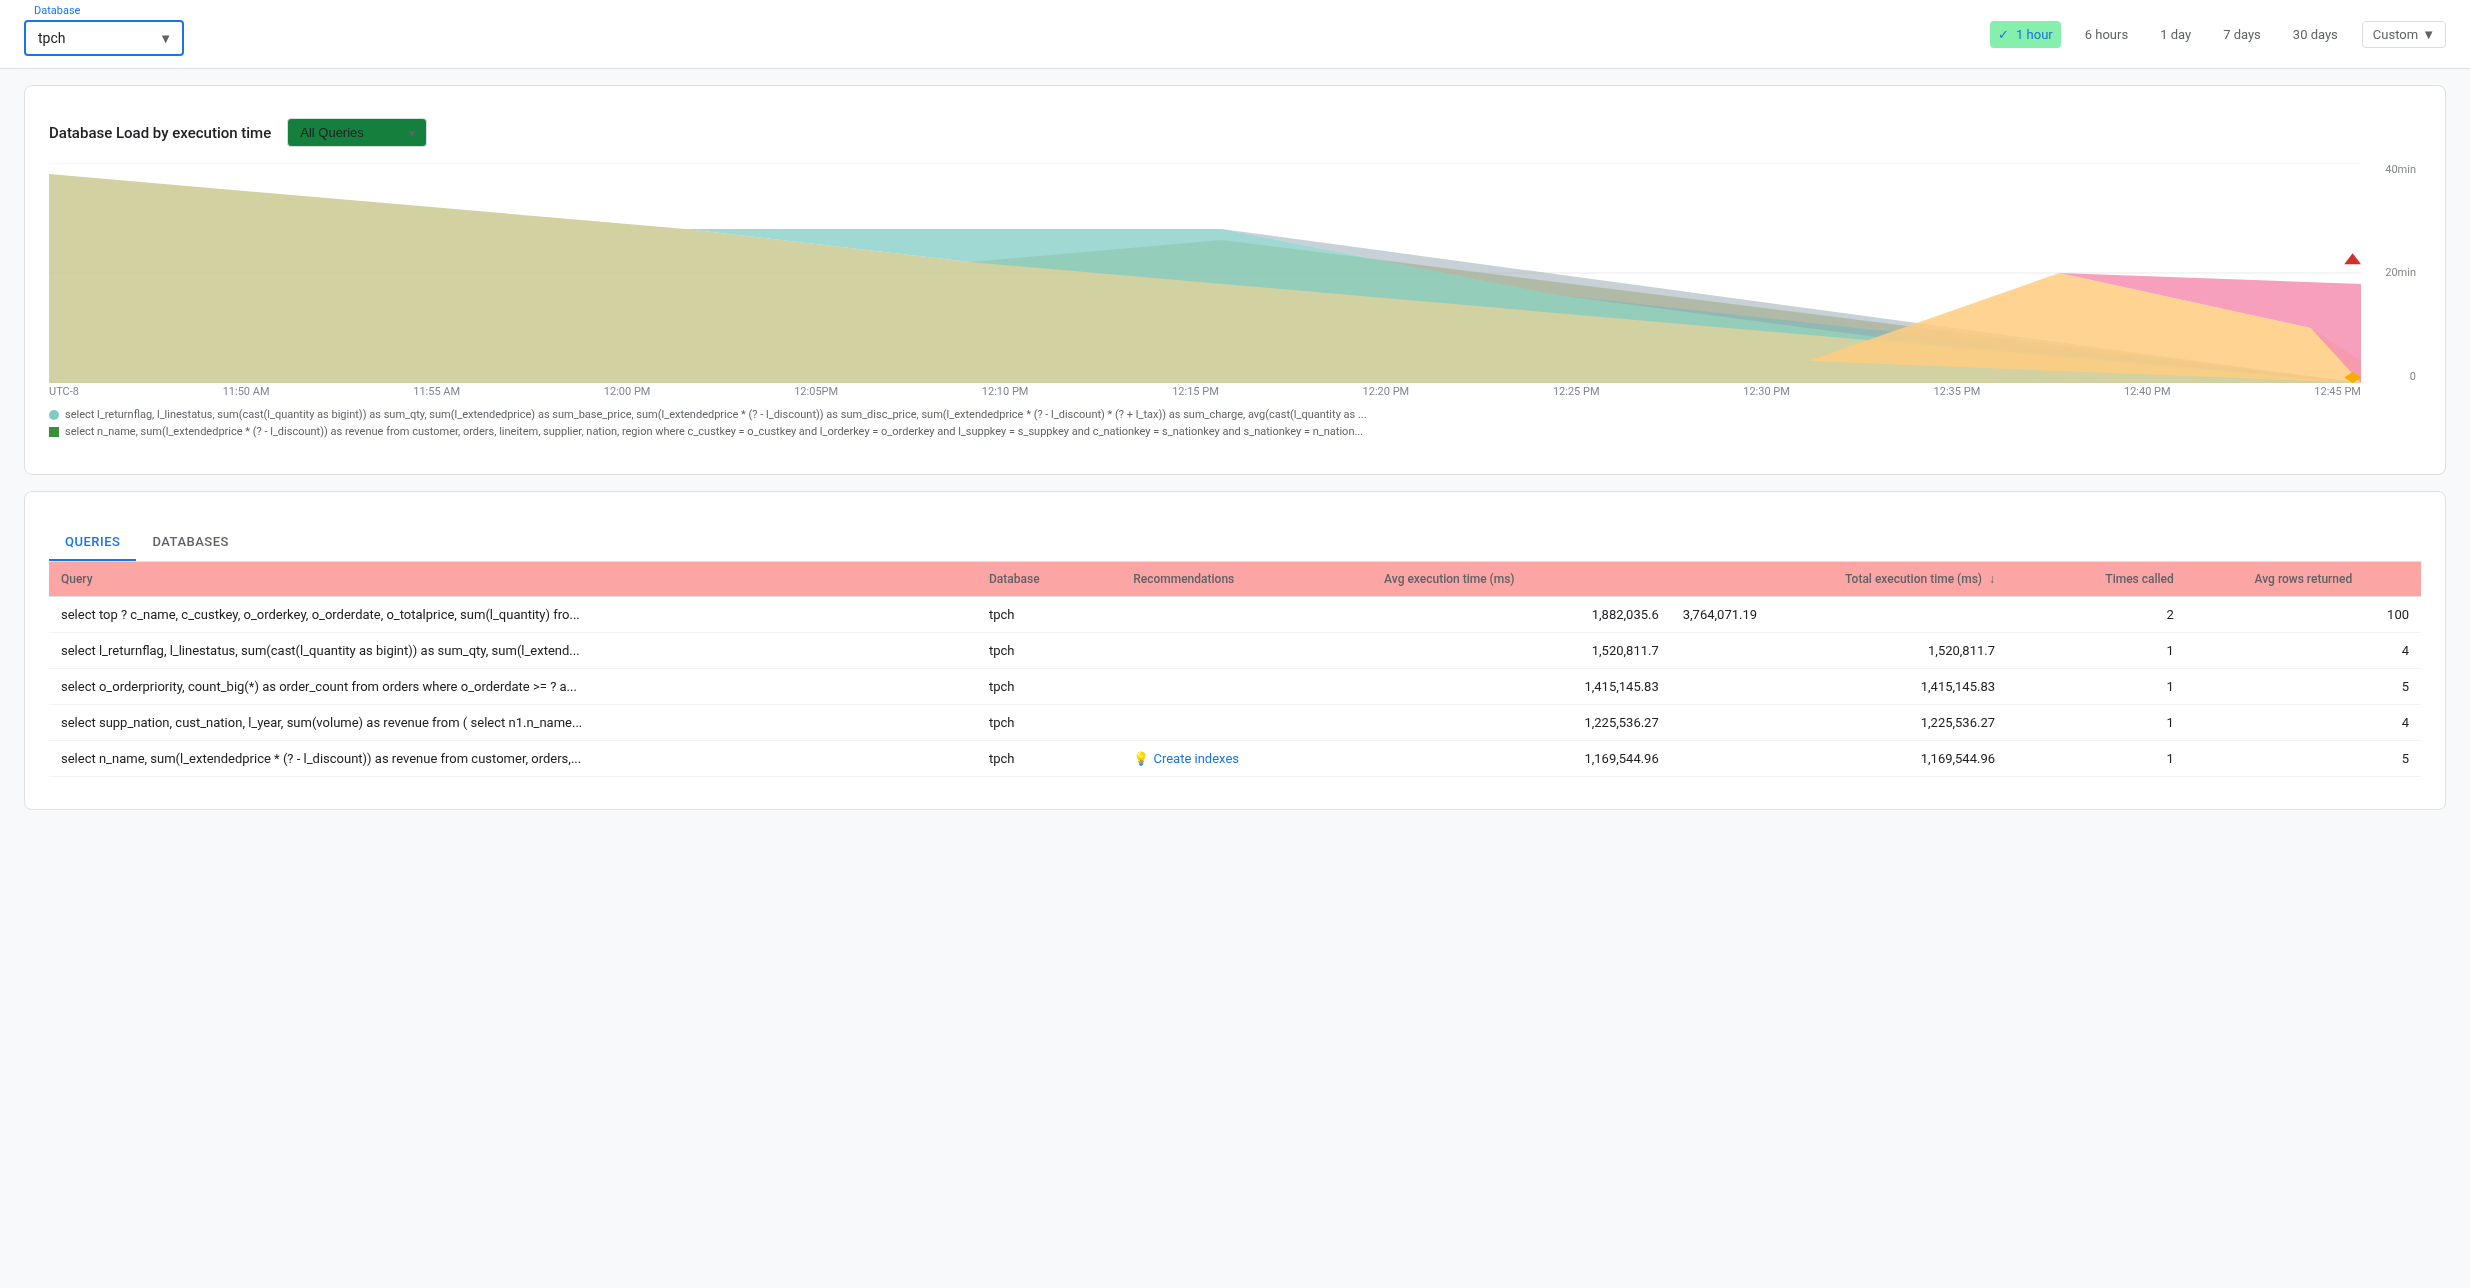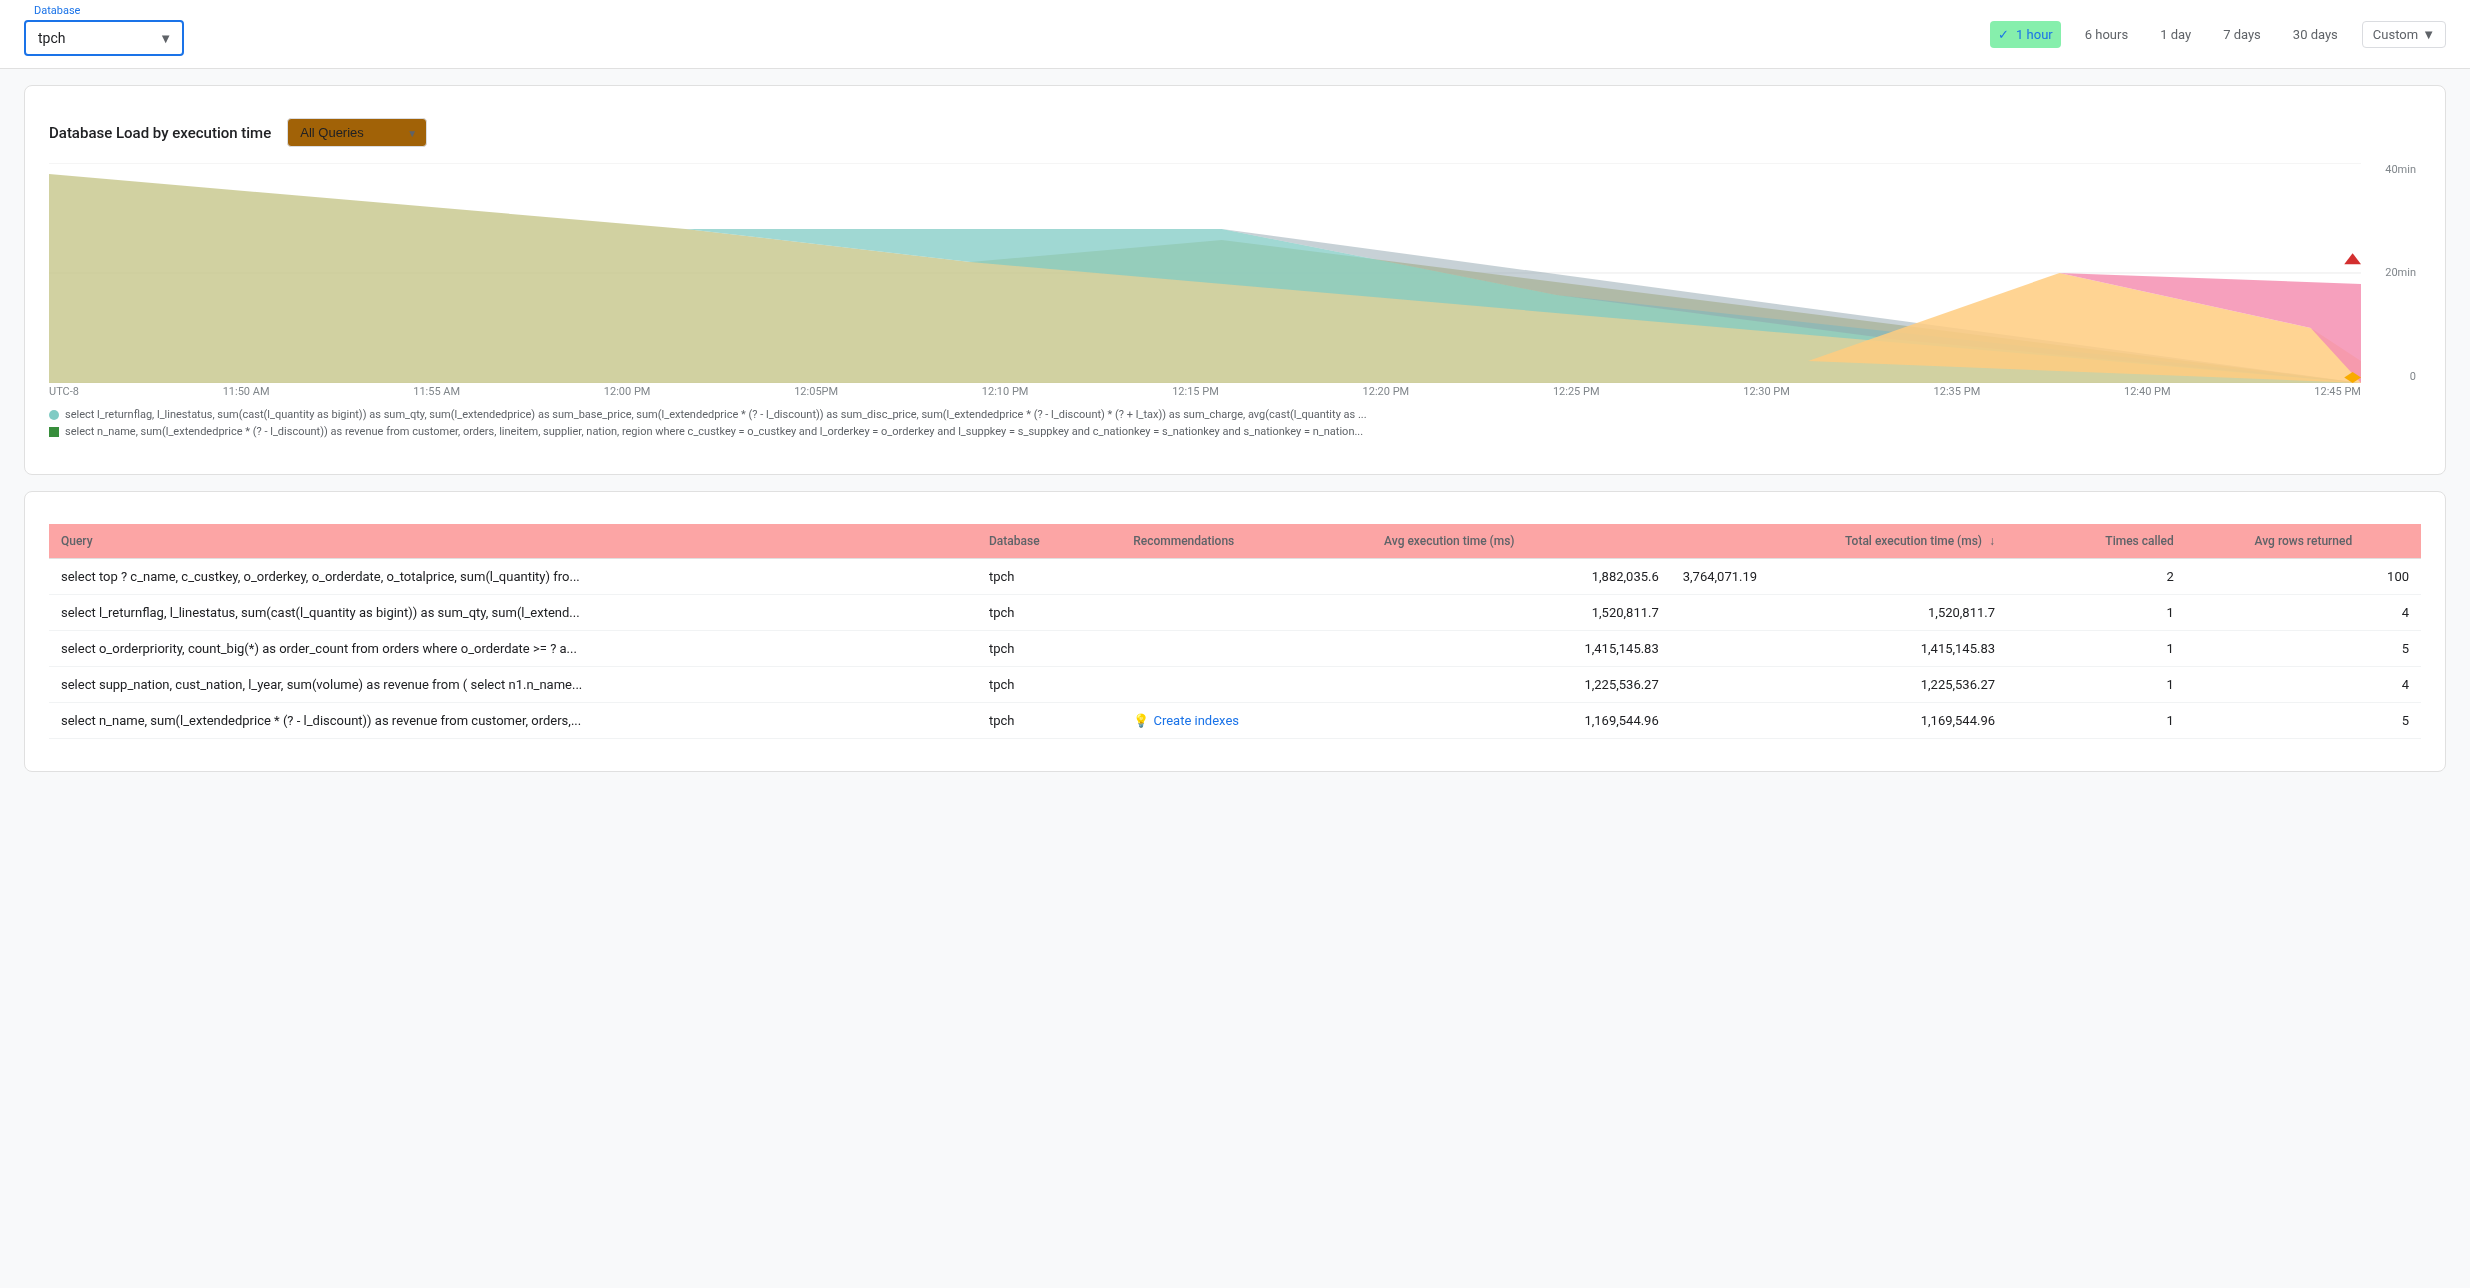--- a/index.html
+++ b/index.html
@@ -114,21 +114,21 @@
       font-weight: 500;
       color: #202124;
     }
 
     .query-filter-select {
       border: 1px solid #dadce0;
       border-radius: 4px;
       padding: 6px 32px 6px 12px;
       font-size: 13px;
       color: #202124;
-      background: #a16207;
+      background: #15803d;
       appearance: none;
       cursor: pointer;
       min-width: 140px;
       position: relative;
     }
 
     .select-wrapper {
       position: relative;
       display: inline-block;
     }
@@ -387,20 +387,24 @@
       </div>
       <div class="legend-item">
         <span class="legend-square" style="background:#388e3c; margin-top:2px;"></span>
         <span style="font-size:11px; color:#5f6368;">select n_name, sum(l_extendedprice * (? - l_discount)) as revenue from customer, orders, lineitem, supplier, nation, region where c_custkey = o_custkey and l_orderkey = o_orderkey and l_suppkey = s_suppkey and c_nationkey = s_nationkey and s_nationkey = n_nation...</span>
       </div>
     </div>
   </div>
 
   <div class="card">
 
+    <div class="tabs">
+      <div class="tab active">QUERIES</div>
+      <div class="tab">DATABASES</div>
+    </div>
 
     <table class="data-table">
       <thead>
         <tr>
           <th>Query</th>
           <th>Database</th>
           <th>Recommendations</th>
           <th style="text-align:left;">Avg execution time (ms)</th>
           <th class="sortable" style="text-align:right;">
             <span>Total execution time (ms)</span>

